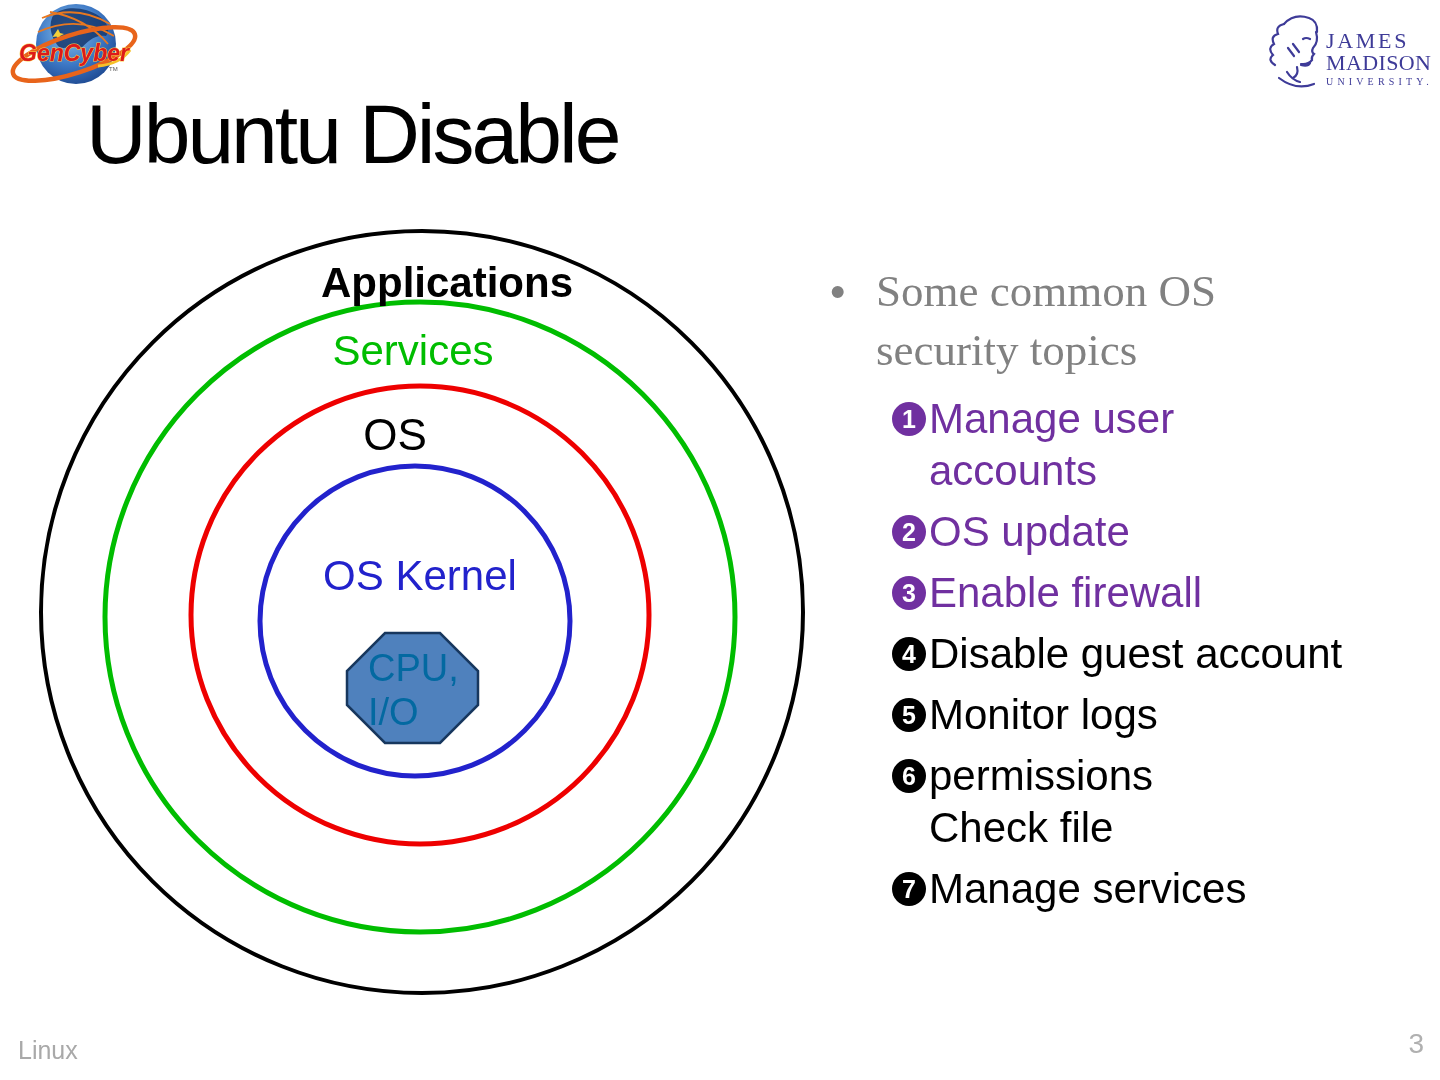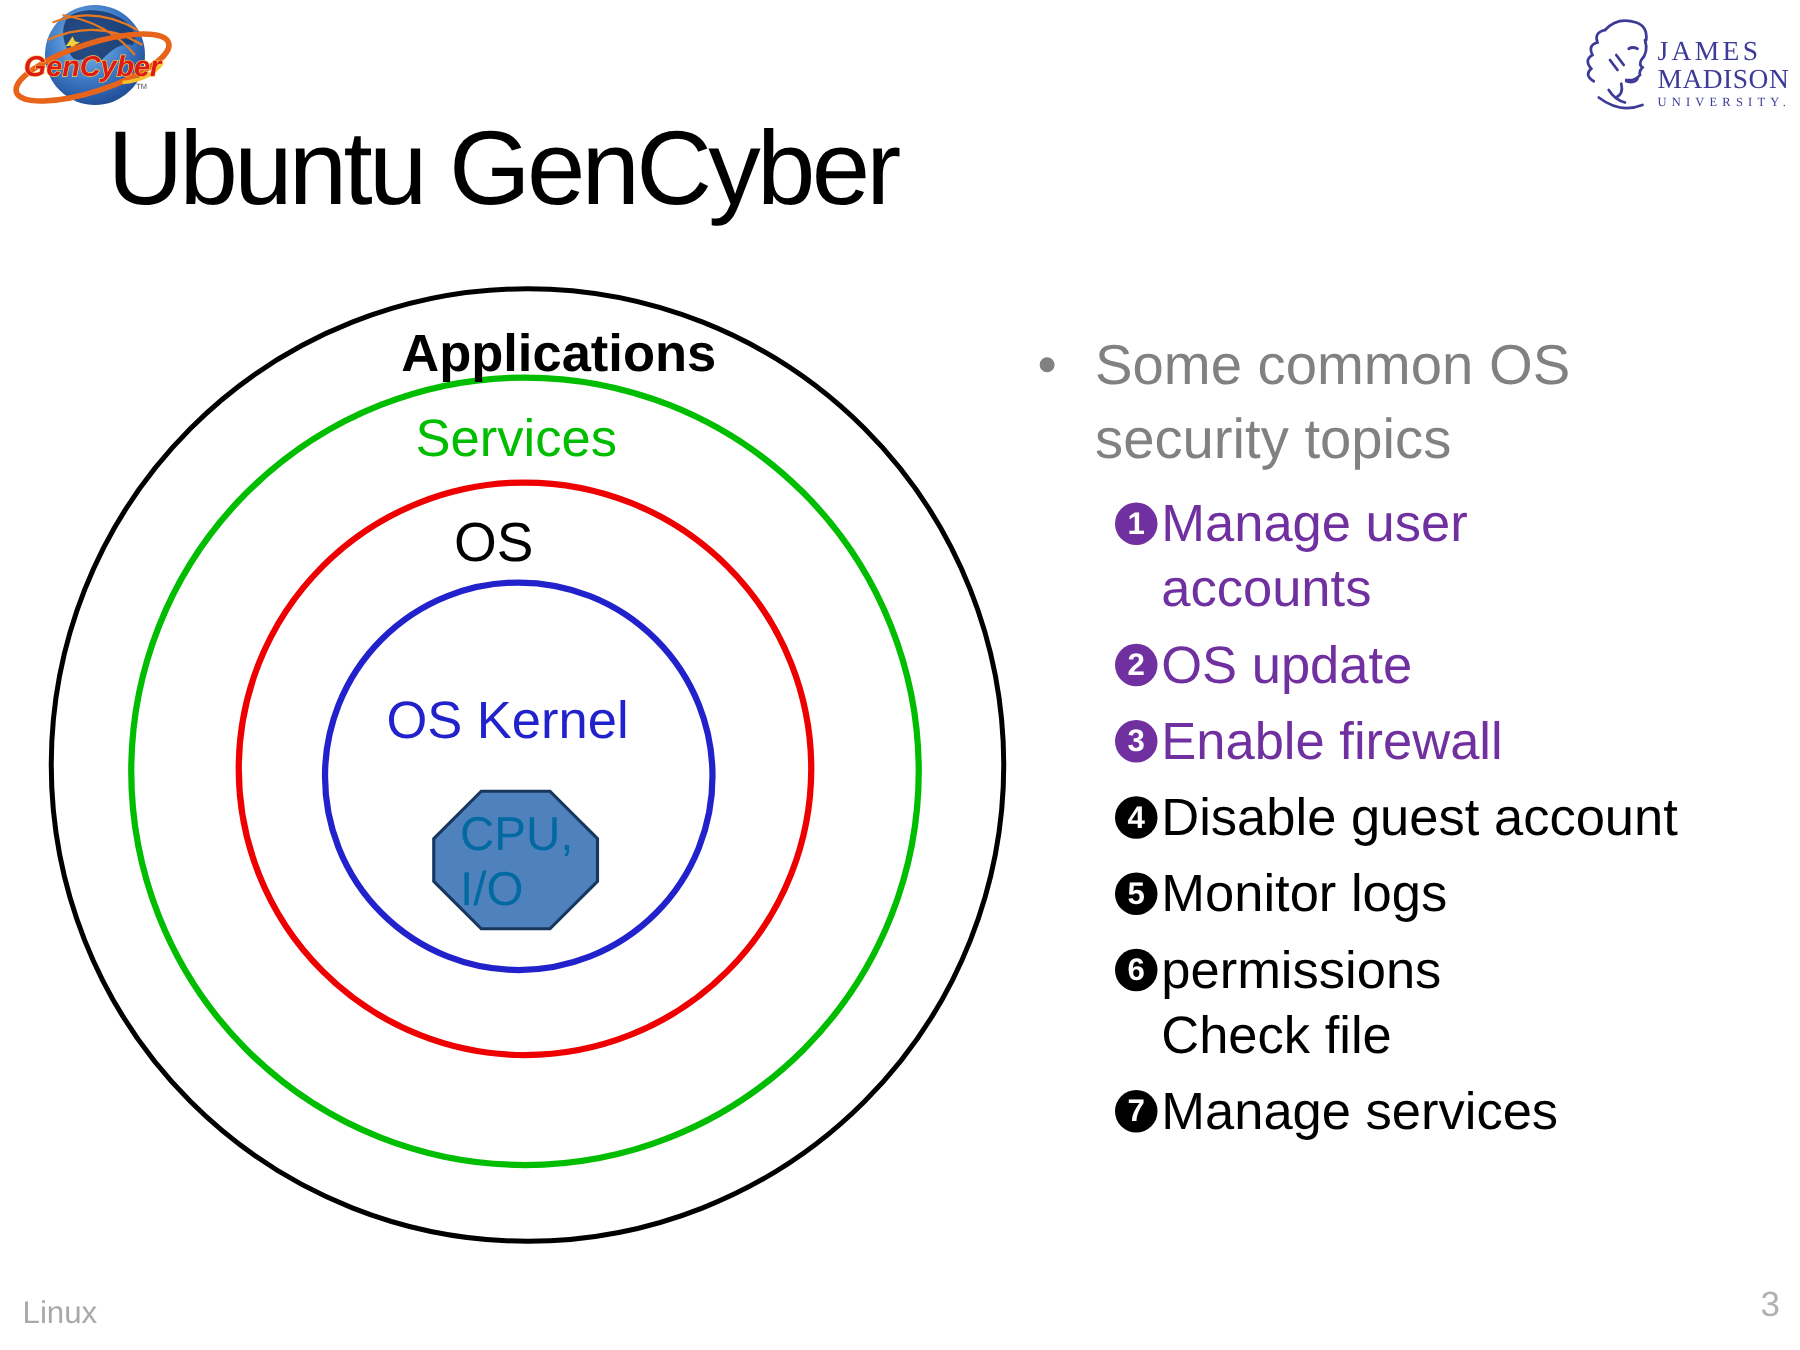--- a/index.html
+++ b/index.html
@@ -14,29 +14,29 @@
   .gencyber{position:absolute;left:6px;top:2px;width:136px;height:90px;}
   .jmu{position:absolute;left:1262px;top:6px;width:176px;height:88px;}
 
   
   .diagram{position:absolute;left:36px;top:224px;width:780px;height:780px;}
   .diagram svg{position:absolute;left:0;top:0;}
   .ring-label{position:absolute;transform:translateX(-50%);white-space:nowrap;line-height:1;}
   .lbl-applications{left:411px;top:38px;font-size:42px;font-weight:bold;}
   .lbl-services{left:377px;top:106px;font-size:42px;}
   .lbl-os{left:359px;top:189px;font-size:44px;}
-  .lbl-kernel{left:370px;top:331px;font-size:42px;}
+  .lbl-kernel{left:384px;top:331px;font-size:42px;}
   .core-text{position:absolute;left:332px;top:422px;font-size:38px;line-height:44px;color:#0369a1;}
 
   
   .content{position:absolute;left:830px;top:262px;width:575px;}
   .bullet-row{display:flex;color:#818181;}
   .bullet{flex:0 0 46px;font-size:44px;line-height:59px;}
   .heading{font-size:45px;line-height:59px;}
-  .heading span{display:block;}
+  .heading span{display:block;font-family:Liberation Serif, serif;}
   .topic-list{margin:13px 0 0 62px;}
   .item{display:flex;align-items:flex-start;margin-bottom:9px;font-size:42px;line-height:52px;}
   .marker{flex:0 0 auto;width:34px;height:34px;border-radius:50%;color:#fff;font-size:25px;
           font-weight:bold;display:flex;align-items:center;justify-content:center;
           margin:9px 3px 0 0;}
 
   
   .footer-left{position:absolute;left:18px;top:1036px;font-size:25px;color:#a9a9a9;}
   .footer-page{position:absolute;right:16px;top:1028px;font-size:28px;color:#b0b0b0;}
 </style>
@@ -76,21 +76,21 @@
       <path d="M31,59 q2,8 -4,11"></path>
       <path d="M13,70 q17,13 35,6 M21,64 q5,8 13,10"></path>
     </g>
     <g fill="#3e3b98" font-family="Liberation Serif, serif">
       <text x="64" y="42" font-size="22" letter-spacing="1.5" textLength="82">JAMES</text>
       <text x="64" y="64" font-size="22" letter-spacing="1" textLength="106">MADISON</text>
       <text x="64" y="79" font-size="10" letter-spacing="3.2" textLength="106">UNIVERSITY.</text>
     </g>
   </svg>
 
-  <div class="title">Ubuntu GenCyber</div>
+  <div class="title">Ubuntu Disable</div>
 
   <div class="diagram">
     <svg width="780" height="780" viewBox="0 0 780 780">
       <circle cx="386" cy="388" r="381" fill="none" stroke-width="4" stroke="#000000"></circle>
       <circle cx="384" cy="393" r="315" fill="none" stroke-width="5" stroke="#00bd00"></circle>
       <circle cx="384" cy="391" r="229" fill="none" stroke-width="5" stroke="#ee0000"></circle>
       <circle cx="379" cy="397" r="155" fill="none" stroke-width="5" stroke="#2222cc"></circle>
       <polygon id="core-octagon" points="349,409 404,409 442,447 442,481 404,519 349,519 311,481 311,447" stroke-width="2.5" fill="#4f81bd" stroke="#17375e"></polygon>
     </svg>
     <div class="ring-label lbl-applications" style="color: rgb(0, 0, 0);">Applications</div>

